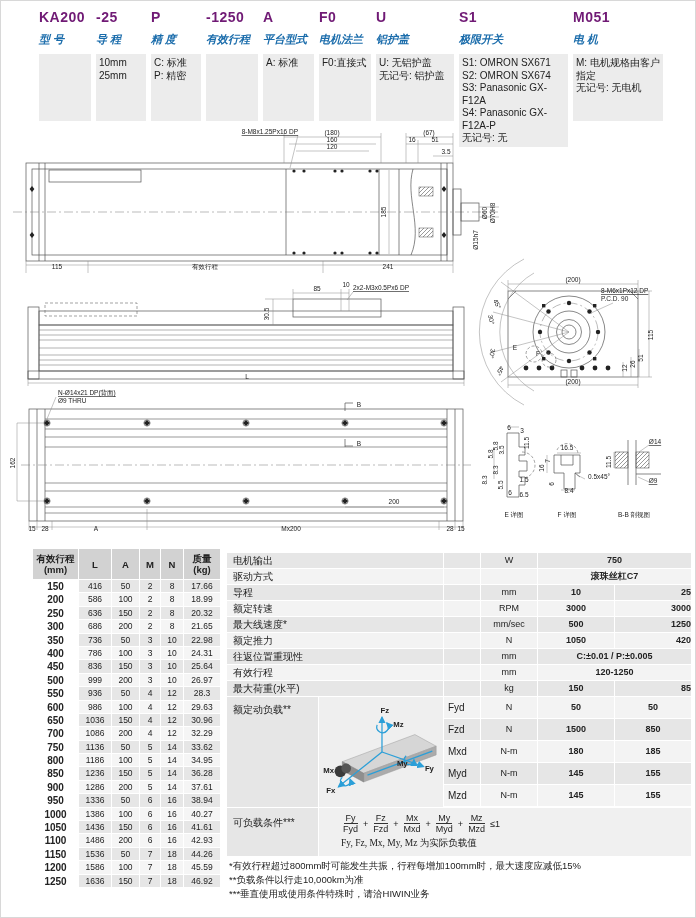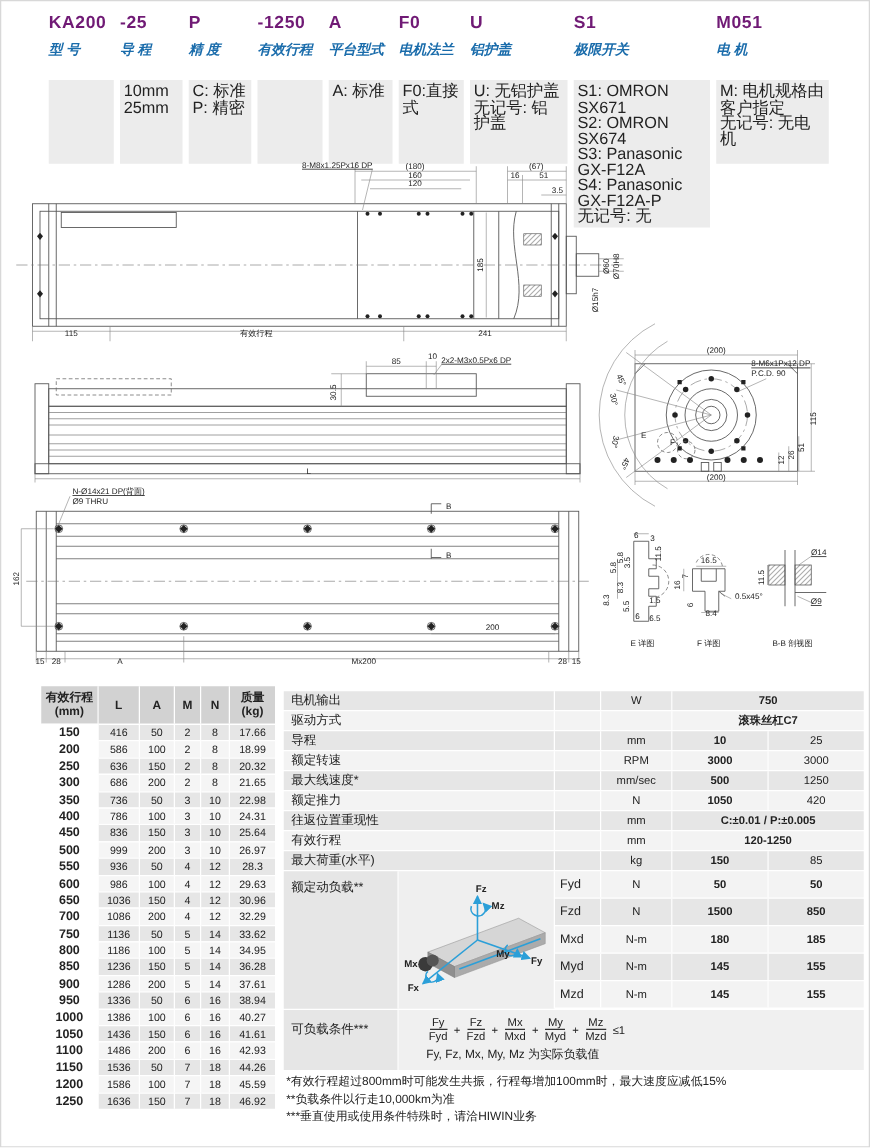--- a/index.html
+++ b/index.html
@@ -3,21 +3,21 @@
 <meta charset="utf-8">
 <style>
   html,body{margin:0;padding:0;background:#fff;}
   body{font-family:"Liberation Sans","DejaVu Sans",sans-serif;color:#222;}
   .page{position:relative;width:694px;height:916px;background:#fff;border:1px solid #d8d8d8;overflow:hidden;}
 
   
   .ocol{position:absolute;top:8px;}
   .ocode{font-size:14px;font-weight:bold;color:#701a75;letter-spacing:.5px;}
   .olabel{margin-top:7px;font-size:11px;font-weight:bold;color:#1a6cab;font-style:italic;}
-  .oopts{margin-top:17px;min-height:67px;background:#ececec;font-size:13px;line-height:12.5px;color:#222;
+  .oopts{margin-top:7px;min-height:67px;background:#ececec;font-size:10px;line-height:12.5px;color:#222;
          padding:3px 3px 2px 3px;white-space:pre-line;box-sizing:border-box;}
 
   
   svg.drawings{position:absolute;left:0;top:126px;width:696px;height:420px;}
   svg.drawings text{font-family:"Liberation Sans","DejaVu Sans",sans-serif;font-size:6.5px;fill:#222;}
   .thin{stroke:#555;stroke-width:.7;fill:none;}
   .dim{stroke:#888;stroke-width:.5;fill:none;}
   .cl{stroke:#777;stroke-width:.5;fill:none;stroke-dasharray:9 3 2 3;}
   .dash{stroke:#666;stroke-width:.6;fill:none;stroke-dasharray:3 2;}
   .blk{fill:#222;stroke:none;}
@@ -42,21 +42,21 @@
   .lt-body .lt-row span:nth-child(1){background:#fff;font-weight:bold;font-size:10px;}
 
   
   .rtable{position:absolute;left:226px;top:552px;width:464px;font-size:10px;}
   .sr{display:flex;height:16px;border-bottom:1px solid #fff;box-sizing:border-box;}
   .sr>span{display:block;height:15px;line-height:15px;border-right:1px solid #fff;box-sizing:border-box;}
   .c1{width:217px;padding-left:6px;}
   .c2{width:37px;}
   .c3{width:57px;text-align:center;font-size:9px;}
   .c4{width:77px;text-align:center;font-weight:bold;font-size:9px;}
-  .c5{width:76px;text-align:center;font-weight:normal;font-size:9px;border-right:none !important;}
+  .c5{width:76px;text-align:right;font-weight:bold;font-size:9px;border-right:none !important;}
   .cspan{width:153px;text-align:center;font-weight:bold;font-size:9px;border-right:none !important;}
   .spec-rows .sr:nth-child(odd)>span{background:#e6e6e6;}
   .spec-rows .sr:nth-child(even)>span{background:#f3f3f3;}
 
   .load{display:flex;height:110px;border-bottom:1px solid #fff;}
   .load-label{width:92px;background:#e6e6e6;padding:6px 0 0 6px;box-sizing:border-box;border-right:1px solid #fff;}
   .load-img{width:125px;background:#efefef;border-right:1px solid #fff;box-sizing:border-box;
             display:flex;align-items:center;justify-content:center;}
   .load-img svg{width:121px;height:104px;}
   .load-img text{font-family:"Liberation Sans","DejaVu Sans",sans-serif;font-size:8px;font-weight:bold;fill:#222;}
@@ -72,21 +72,21 @@
 
   .formula-row{display:flex;height:48px;}
   .f-label{width:92px;background:#e6e6e6;padding:8px 0 0 6px;box-sizing:border-box;border-right:1px solid #fff;}
   .f-content{width:372px;background:#f0f0f0;box-sizing:border-box;padding:5px 0 0 22px;}
   .f-expr{display:flex;align-items:center;}
   .f-term{display:flex;align-items:center;}
   .frac{display:inline-flex;flex-direction:column;align-items:center;font-size:9px;line-height:10px;}
   .frac .num{border-bottom:1px solid #333;padding:0 2px;}
   .frac .den{padding:0 2px;}
   .op{font-size:9px;padding:0 3px;}
-  .f-note{margin-top:3px;font-size:9.5px;}
+  .f-note{margin-top:3px;font-size:9.5px;font-family:Liberation Serif, serif;}
 
   .notes{position:absolute;left:228px;top:858px;width:462px;font-size:9.5px;line-height:14px;color:#222;}
 </style>
 </head>
 <body>
 
 <div class="page">
 
   <section>
     <div class="ocol" style="left:38px;width:52px;">

